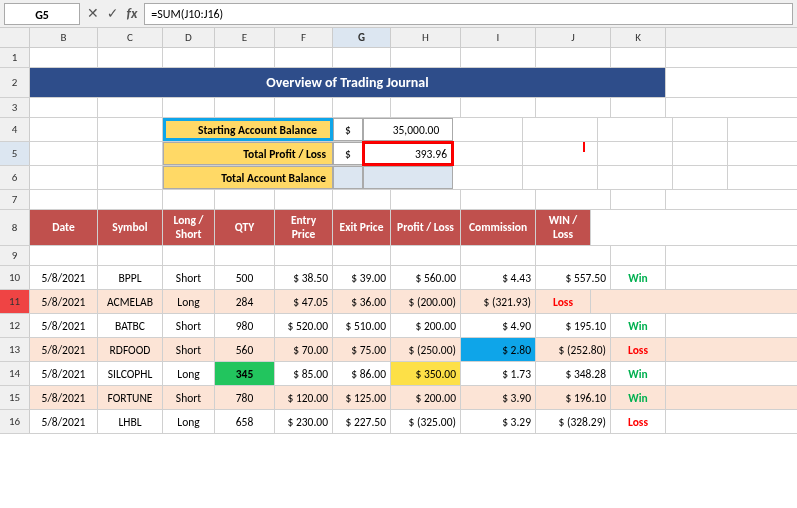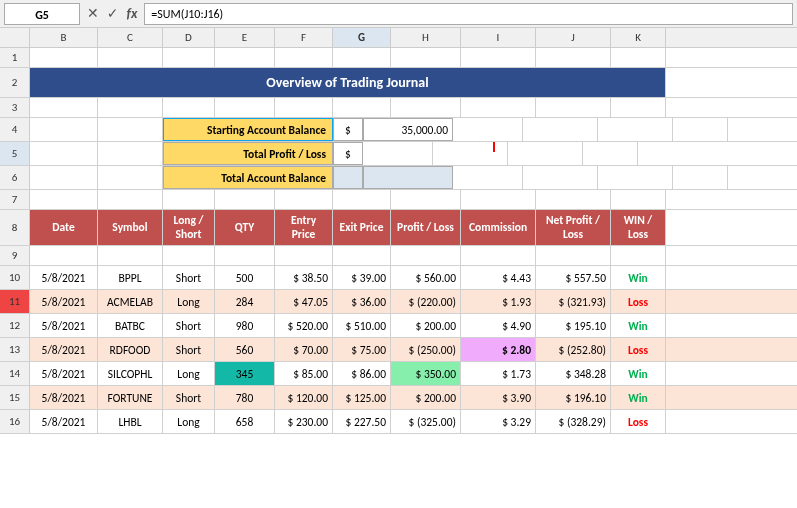--- a/index.html
+++ b/index.html
@@ -176,44 +176,47 @@
       <div class="cell col-h"></div>
       <div class="cell col-i"></div>
       <div class="cell col-j"></div>
       <div class="cell col-k"></div>
     </div>
 
     <div class="grid-row row-h-24">
       <div class="row-num col-a">4</div>
       <div class="cell col-b"></div>
       <div class="cell col-c"></div>
-      <div class="cell col-d label-cell-yellow" style="width: calc(52px + 60px + 58px); min-width:auto; border: 1px solid #0ea5e9; font-weight:bold; justify-content:flex-end; padding-right:6px;">
+      <div class="cell col-d label-cell-yellow" style="width: calc(52px + 60px + 58px); min-width:auto; border: 3px solid #0ea5e9; font-weight:bold; justify-content:flex-end; padding-right:13px;">
         <span>Starting Account Balance</span>
       </div>
       <div class="cell col-f value-cell-white" style="justify-content:center; border: 1px solid #aaa; width:30px; min-width:30px;">
         <span>$</span>
       </div>
-      <div class="cell col-g value-cell-white" style="justify-content:flex-end; padding-right:4px; border: 1px solid #aaa; width:90px; min-width:90px;padding-left:20px;">
+      <div class="cell col-g value-cell-white" style="justify-content:center; padding-right:4px; border: 1px solid #aaa; width:90px; min-width:90px;padding-left:20px;">
         <span>35,000.00</span>
       </div>
       <div class="cell col-h"></div>
       <div class="cell col-i"></div>
       <div class="cell col-j"></div>
       <div class="cell col-k"></div>
     </div>
 
     <div class="grid-row row-h-24">
       <div class="row-num col-a" style="background:#dce6f1;">5</div>
       <div class="cell col-b"></div>
       <div class="cell col-c"></div>
       <div class="cell col-d label-cell-yellow" style="width: calc(52px + 60px + 58px); min-width:auto; border: 1px solid #aaa; font-weight:bold; justify-content:flex-end; padding-right:6px;">
         <span>Total Profit / Loss</span>
       </div>
       <div class="cell col-f value-cell-white" style="justify-content:center; border: 1px solid #aaa; width:30px; min-width:30px;">
         <span>$</span>
+      </div>
+      <div class="cell col-g red-box-outline" style="justify-content:flex-end; padding-right:4px; border: 2px solid #e00; width:90px; min-width:90px; background:#fff;">
+        <span>393.96</span>
       </div>
       <div class="cell col-h"></div>
       <div class="cell col-i" style="position:relative;">
 
         <svg style="position:absolute;right:-2px;top:-65px;" width="30" height="80">
           <line x1="15" y1="75" x2="15" y2="5" stroke="red" stroke-width="2"></line>
           <polygon points="15,0 10,10 20,10" fill="red"></polygon>
         </svg>
       </div>
       <div class="cell col-j"></div>
@@ -267,23 +270,20 @@
         <span>Entry Price</span>
       </div>
       <div class="cell col-g header-orange">
         <span>Exit Price</span>
       </div>
       <div class="cell col-h header-orange">
         <span>Profit / Loss</span>
       </div>
       <div class="cell col-i header-orange">
         <span>Commission</span>
-      </div>
-      <div class="cell col-j header-orange">
-        <span>Net Profit / Loss</span>
       </div>
       <div class="cell col-k header-orange">
         <span>WIN / Loss</span>
       </div>
     </div>
 
     <div class="grid-row row-h-20">
       <div class="row-num col-a">9</div>
       <div class="cell col-b"></div>
       <div class="cell col-c"></div>
@@ -314,22 +314,21 @@
     <div class="cell col-k" style="background:#fff;color:#00b050;font-weight:bold;justify-content:center;">Win</div>
   </div>
       <div class="grid-row row-h-24" style="background: rgb(252, 228, 214);">
     <div class="row-num col-a" style="background:#ef4444;">11</div>
     <div class="cell col-b text-center" style="background:#fce4d6;">5/8/2021</div>
     <div class="cell col-c text-center" style="background:#fce4d6;">ACMELAB</div>
     <div class="cell col-d text-center" style="background:#fce4d6;">Long</div>
     <div class="cell col-e text-center" style="background:#fce4d6;">284</div>
     <div class="cell col-f text-right" style="background:#fce4d6;">$ 47.05</div>
     <div class="cell col-g text-right" style="background:#fce4d6;">$ 36.00</div>
-    <div class="cell col-h text-right" style="background:#fce4d6;">$ (220.00)</div>
-    <div class="cell col-i text-right" style="background:#fce4d6;">$ 1.93</div>
+    <div class="cell col-h text-right" style="background:#fce4d6;">$ (200.00)</div>
     <div class="cell col-j text-right" style="background:#fce4d6;">$ (321.93)</div>
     <div class="cell col-k" style="background:#fce4d6;color:#ff0000;font-weight:bold;justify-content:center;">Loss</div>
   </div>
       <div class="grid-row row-h-24" style="background: rgb(255, 255, 255);">
     <div class="row-num col-a" style="background:#f0f0f0;">12</div>
     <div class="cell col-b text-center" style="background:#fff;">5/8/2021</div>
     <div class="cell col-c text-center" style="background:#fff;">BATBC</div>
     <div class="cell col-d text-center" style="background:#fff;">Short</div>
     <div class="cell col-e text-center" style="background:#fff;">980</div>
     <div class="cell col-f text-right" style="background:#fff;">$ 520.00</div>
@@ -341,33 +340,33 @@
   </div>
       <div class="grid-row row-h-24" style="background: rgb(252, 228, 214);">
     <div class="row-num col-a" style="background:#f0f0f0;">13</div>
     <div class="cell col-b text-center" style="background:#fce4d6;">5/8/2021</div>
     <div class="cell col-c text-center" style="background:#fce4d6;">RDFOOD</div>
     <div class="cell col-d text-center" style="background:#fce4d6;">Short</div>
     <div class="cell col-e text-center" style="background:#fce4d6;">560</div>
     <div class="cell col-f text-right" style="background:#fce4d6;">$ 70.00</div>
     <div class="cell col-g text-right" style="background:#fce4d6;">$ 75.00</div>
     <div class="cell col-h text-right" style="background:#fce4d6;">$ (250.00)</div>
-    <div class="cell col-i text-right" style="background:#f0abfc;font-weight:bold;">$ 2.80</div>
+    <div class="cell col-i text-right" style="background:#0ea5e9;">$ 2.80</div>
     <div class="cell col-j text-right" style="background:#fce4d6;">$ (252.80)</div>
     <div class="cell col-k" style="background:#fce4d6;color:#ff0000;font-weight:bold;justify-content:center;">Loss</div>
   </div>
       <div class="grid-row row-h-24" style="background: rgb(255, 255, 255);">
     <div class="row-num col-a" style="background:#f0f0f0;">14</div>
     <div class="cell col-b text-center" style="background:#fff;">5/8/2021</div>
     <div class="cell col-c text-center" style="background:#fff;">SILCOPHL</div>
     <div class="cell col-d text-center" style="background:#fff;">Long</div>
-    <div class="cell col-e text-center" style="background:#14b8a6;">345</div>
+    <div class="cell col-e text-center" style="background:#22c55e;font-weight:bold;">345</div>
     <div class="cell col-f text-right" style="background:#fff;">$ 85.00</div>
     <div class="cell col-g text-right" style="background:#fff;">$ 86.00</div>
-    <div class="cell col-h text-right" style="background:#86efac;">$ 350.00</div>
+    <div class="cell col-h text-right" style="background:#fde047;">$ 350.00</div>
     <div class="cell col-i text-right" style="background:#fff;">$ 1.73</div>
     <div class="cell col-j text-right" style="background:#fff;">$ 348.28</div>
     <div class="cell col-k" style="background:#fff;color:#00b050;font-weight:bold;justify-content:center;">Win</div>
   </div>
       <div class="grid-row row-h-24" style="background: rgb(252, 228, 214);">
     <div class="row-num col-a" style="background:#f0f0f0;">15</div>
     <div class="cell col-b text-center" style="background:#fce4d6;">5/8/2021</div>
     <div class="cell col-c text-center" style="background:#fce4d6;">FORTUNE</div>
     <div class="cell col-d text-center" style="background:#fce4d6;">Short</div>
     <div class="cell col-e text-center" style="background:#fce4d6;">780</div>

